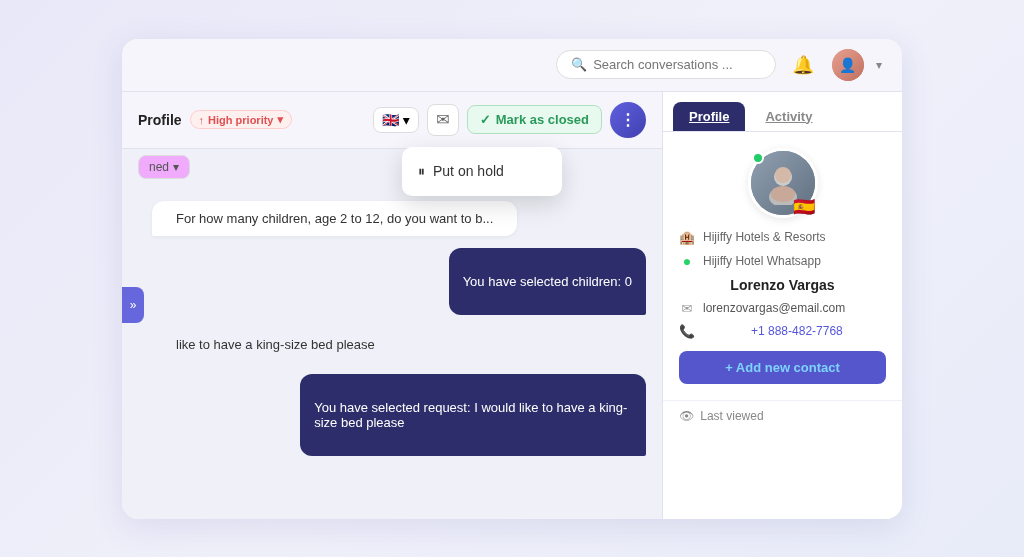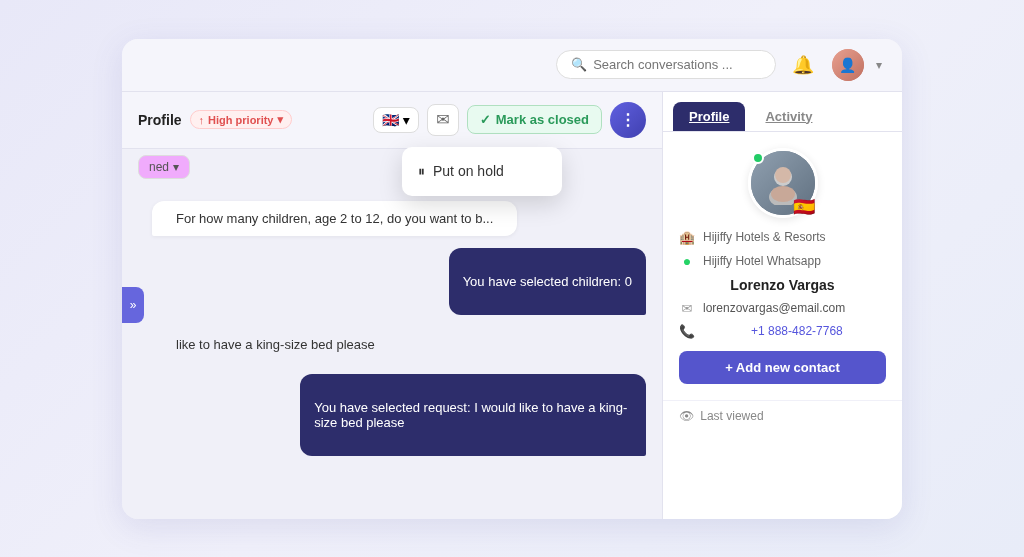--- a/index.html
+++ b/index.html
@@ -405,21 +405,21 @@
     }
     .phone-link {
       color: #5555dd;
       font-size: 12px;
       text-decoration: none;
       margin-left: 48px;
     }
 
     .add-contact-btn {
       background: #5555cc;
-      color: #ffffff;
+      color: #7dd3fc;
       border: none;
       border-radius: 8px;
       padding: 9px 16px;
       font-size: 13px;
       font-weight: 600;
       cursor: pointer;
       width: 100%;
       display: flex;
       align-items: center;
       justify-content: center;

